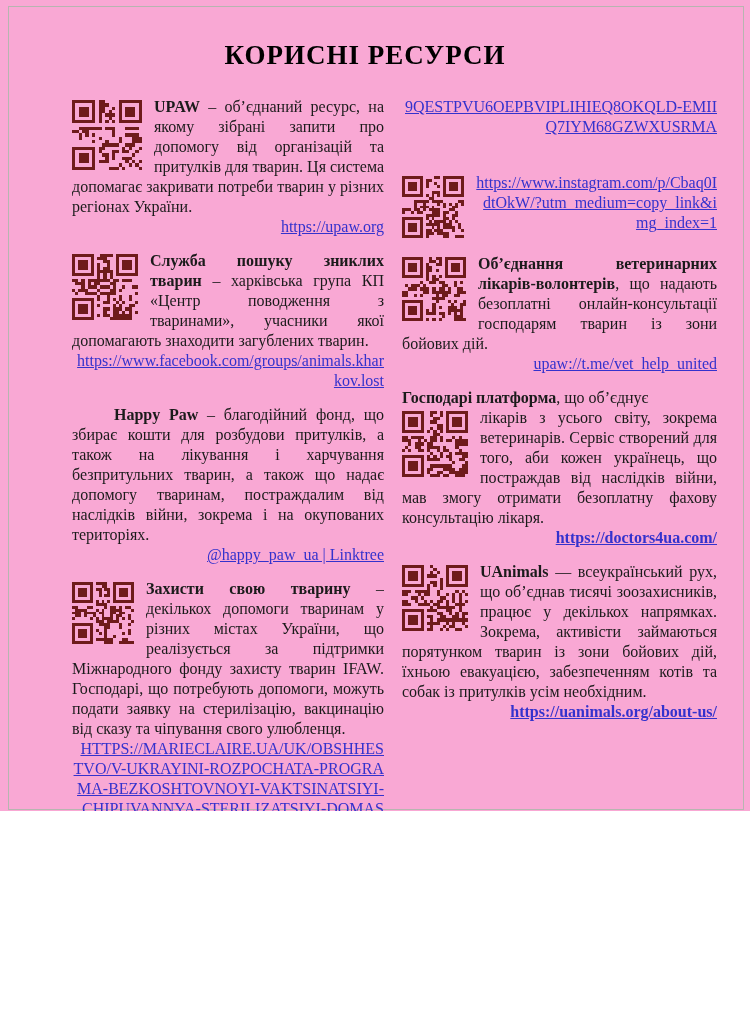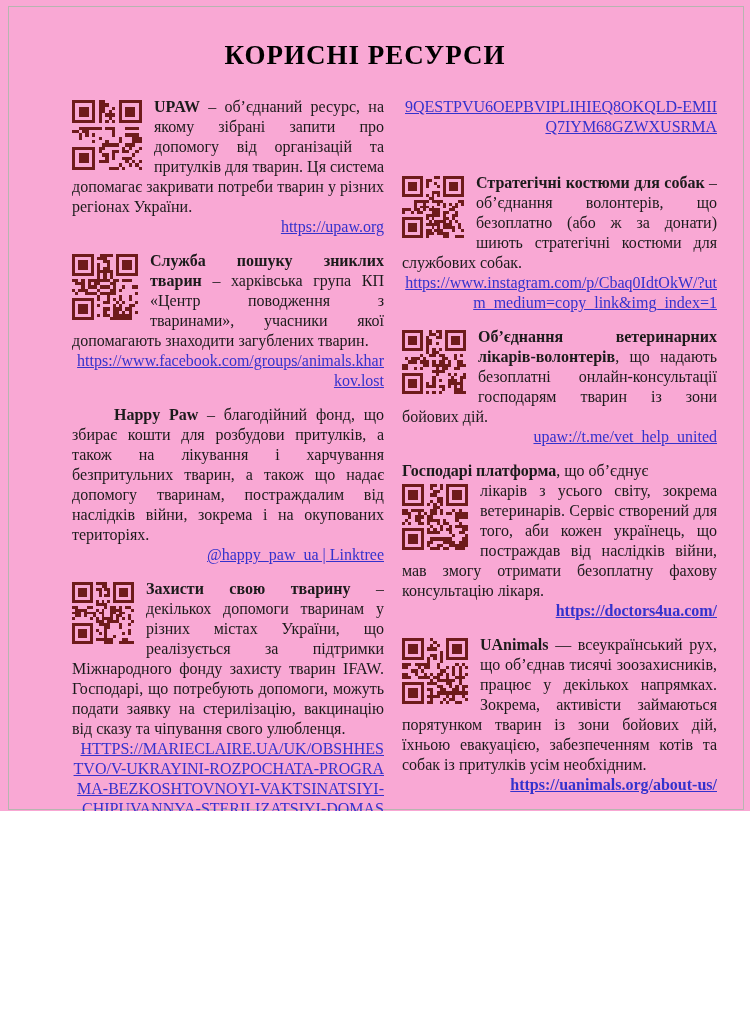--- a/index.html
+++ b/index.html
@@ -955,21 +955,20 @@
               <rect x="6" y="20" width="1" height="1"></rect>
               <rect x="8" y="20" width="1" height="1"></rect>
               <rect x="14" y="20" width="1" height="1"></rect>
               <rect x="15" y="20" width="1" height="1"></rect>
               <rect x="18" y="20" width="1" height="1"></rect>
               <rect x="19" y="20" width="1" height="1"></rect>
               <rect x="20" y="20" width="1" height="1"></rect>
             </g>
           </svg>
         </span>
-      <p class="body"><b class="rt">Стратегічні костюми для собак</b><span> – </span><span>об’єднання волонтерів, що безоплатно (або ж за донати) шиють стратегічні костюми для службових собак.</span></p>
       <a class="link">https://www.instagram.com/p/Cbaq0IdtOkW/?utm_medium=copy_link&amp;img_index=1</a>
     </section>
 
     <section class="block">
       <span class="qr">
           <svg width="64" height="64" viewBox="0 0 21 21" shape-rendering="crispEdges" xmlns="http://www.w3.org/2000/svg">
             <g fill="#6e1b1b">
               <rect x="0" y="0" width="1" height="1"></rect>
               <rect x="1" y="0" width="1" height="1"></rect>
               <rect x="2" y="0" width="1" height="1"></rect>

